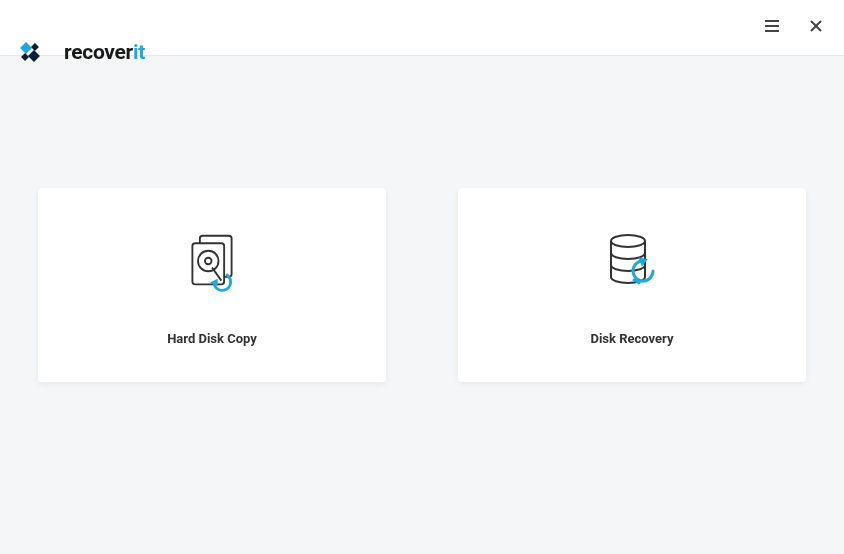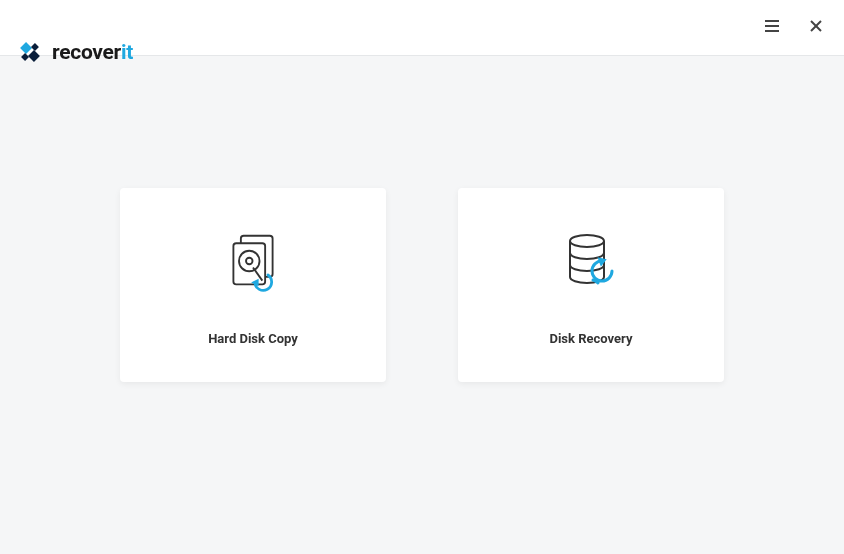--- a/index.html
+++ b/index.html
@@ -15,21 +15,21 @@
       background: #ffffff;
       display: flex;
       align-items: center;
       justify-content: space-between;
       padding: 0 16px;
       border-bottom: 1px solid #e5e7e9;
     }
     .logo-wrap {
       display: flex;
       align-items: center;
-      gap: 8px;
+      gap: 20px;
       margin-top: 48px;
     }
     .logo-icon {
       width: 28px;
       height: 28px;
     }
     .logo-text {
       font-size: 21px;
       font-weight: 700;
       color: #1a1a1a;
@@ -52,21 +52,21 @@
       cursor: pointer;
       color: #444;
     }
     .main {
       padding-top: 132px;
       display: flex;
       justify-content: center;
       gap: 72px;
     }
     .card {
-      width: 266px;
+      width: 348px;
       height: 194px;
       background: #ffffff;
       border-radius: 4px;
       box-shadow: 0 2px 6px rgba(0,0,0,0.06);
       display: flex;
       flex-direction: column;
       align-items: center;
       justify-content: center;
       gap: 42px;
       cursor: pointer;

